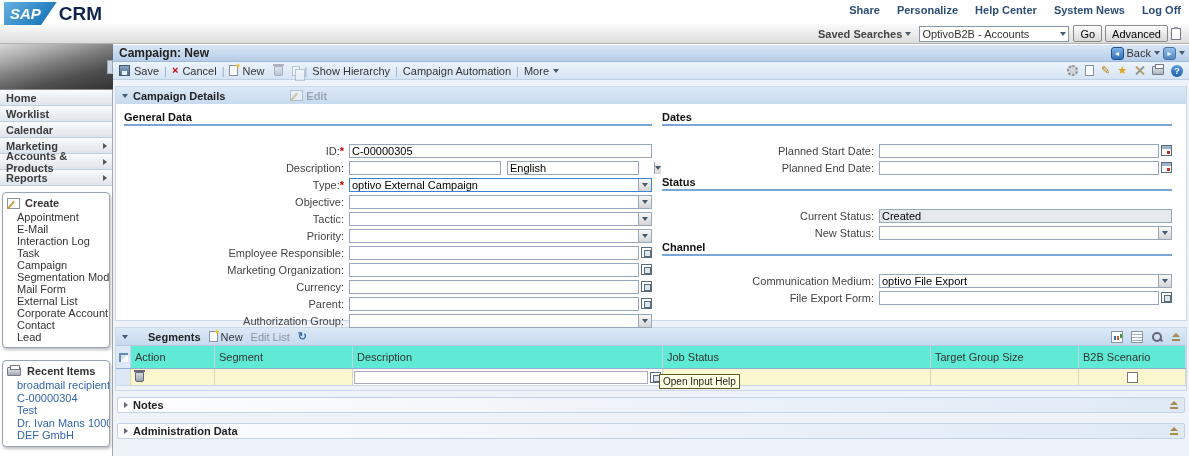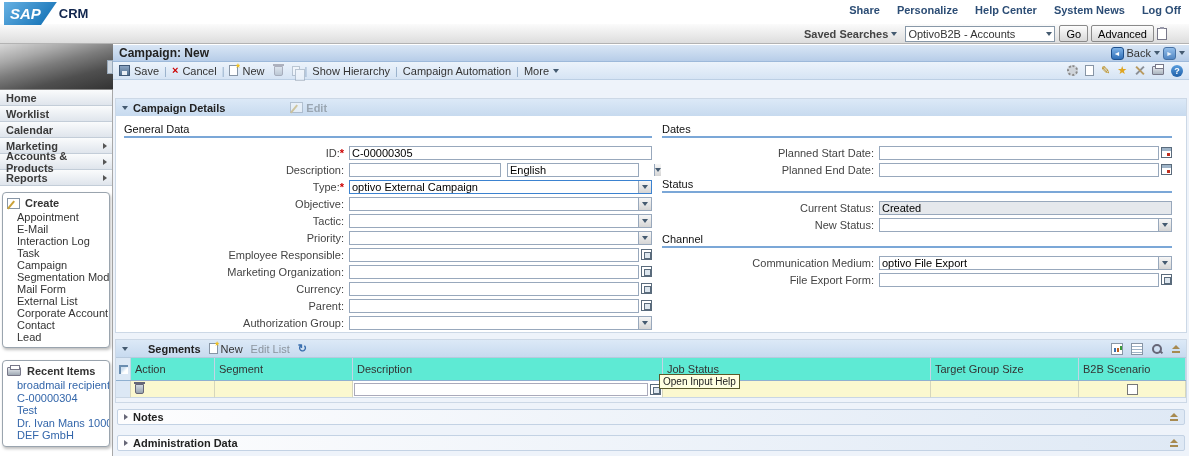--- a/index.html
+++ b/index.html
@@ -6,23 +6,23 @@
   html,body { width:1189px; height:456px; overflow:hidden; }
   body { font-family:"Liberation Sans", sans-serif; font-size:11px; color:#333; background:#fff; }
   #page { position:relative; width:1189px; height:456px; background:#fff; }
 
   
   .topbar { position:absolute; left:0; top:0; width:1189px; height:24px; background:#fff; }
   .top-links { position:absolute; right:8px; top:4px; }
   .top-links a { color:#2c4d75; font-weight:bold; text-decoration:none; margin-left:14px; cursor:pointer; }
   .sap-logo { position:absolute; left:4px; top:2px; z-index:30; display:flex; align-items:center; }
   .sap-badge { display:inline-block; background:linear-gradient(135deg,#66b1e3,#0a6ab0); color:#fff; font-weight:bold; font-style:italic; font-size:15px; padding:3px 16px 3px 6px; clip-path:polygon(0 0,100% 0,70% 100%,0 100%); }
-  .crm-text { font-weight:bold; font-size:13px; color:#10254d; margin-left:2px; }
-
-  .searchbar { position:absolute; left:0; top:24px; width:1189px; height:20px; background:linear-gradient(#fbfbfb,#dddddd); border-bottom:1px solid #b3b3b3; display:flex; justify-content:flex-end; align-items:center; padding-right:22px; }
+  .crm-text { font-weight:bold; font-size:19px; color:#10254d; margin-left:2px; }
+
+  .searchbar { position:absolute; left:0; top:24px; width:1189px; height:20px; background:linear-gradient(#fbfbfb,#dddddd); border-bottom:1px solid #b3b3b3; display:flex; justify-content:flex-end; align-items:center; padding-right:8px; }
   .searchbar .ss-label { font-weight:bold; color:#444; margin-right:8px; display:flex; align-items:center; cursor:pointer; }
   .ss-select { background:#fff; border:1px solid #8898a8; height:16px; width:150px; display:flex; align-items:center; justify-content:space-between; padding:0 2px; margin-right:4px; cursor:pointer; }
   .btn { background:linear-gradient(#fdfdfd,#d8d8d8); border:1px solid #8a8a8a; border-radius:2px; height:17px; font-size:11px; padding:0 6px; margin-right:3px; font-family:"Liberation Sans",sans-serif; cursor:pointer; }
 
   
   .sidebar { position:absolute; left:0; top:44px; width:113px; height:412px; background:#fff; border-right:1px solid #a8a8a8; }
   .side-photo { position:relative; width:113px; height:46px; background:linear-gradient(165deg,#d8d8d8 0%,#a9a9a9 25%,#7c7c7c 45%,#4f4f4f 70%,#333 100%); border-bottom:1px solid #888; }
   .side-handle { position:absolute; right:0; top:16px; width:6px; height:14px; background:#cfd8e2; border:1px solid #9ab; }
   .nav-item { height:16px; display:flex; align-items:center; justify-content:space-between; padding:0 5px 0 6px; font-weight:bold; color:#3a3a3a; background:linear-gradient(#fafbfc,#dfe5ec); border-bottom:1px solid #c3cdd8; cursor:pointer; }
   .tri-right { width:0; height:0; border-top:3px solid transparent; border-bottom:3px solid transparent; border-left:4px solid #555; }
@@ -43,30 +43,30 @@
   .tri-down { width:0; height:0; border-left:3px solid transparent; border-right:3px solid transparent; border-top:4px solid #445a70; display:inline-block; }
 
   .toolbar { height:18px; background:linear-gradient(#ecf3fb,#d6e4f4); border-bottom:1px solid #bccfe4; display:flex; align-items:center; justify-content:space-between; padding:0 6px; }
   .tb-left { display:flex; align-items:center; gap:5px; }
   .tb-btn { display:flex; align-items:center; gap:4px; color:#333; cursor:pointer; white-space:nowrap; }
   .tb-sep { color:#93acc8; }
   .tb-right { display:flex; align-items:center; gap:7px; }
   .dim { opacity:.45; }
   .red { color:#c00; font-weight:bold; }
 
-  .content { padding:18px 2px 0 2px; }
+  .content { padding:6px 2px 0 2px; }
   .panel { background:#fff; border:1px solid #ccd8e6; }
   .section-head { height:17px; background:linear-gradient(#dcе9f7,#c7daef); background:linear-gradient(#dce9f7,#c7daef); display:flex; align-items:center; gap:5px; padding:0 6px; font-weight:bold; color:#222; }
   .edit-btn { margin-left:60px; color:#9aa6b2; font-weight:bold; display:flex; align-items:center; gap:3px; cursor:default; }
 
   
   .form-area { display:flex; padding:7px 8px 0 8px; height:216px; }
   .col-left { width:528px; }
   .col-right { width:510px; margin-left:10px; }
-  .group-title { height:15px; font-weight:normal; color:#111; border-bottom:2px solid #7ba7d7; margin-bottom:6px; }
+  .group-title { height:15px; font-weight:bold; color:#111; border-bottom:2px solid #7ba7d7; margin-bottom:16px; }
   .frow { height:17px; display:flex; align-items:center; }
   .flabel { text-align:right; color:#444; }
   .col-left .flabel { width:220px; }
   .col-right .flabel { width:212px; }
   .fctrl { margin-left:5px; display:flex; align-items:center; flex:1; }
   .pinput { flex:1; height:14px; border:1px solid #98a8bc; font-size:11px; font-family:"Liberation Sans",sans-serif; padding:0 2px; background:#fff; }
   .combo { display:flex; flex:1; height:14px; border:1px solid #98a8bc; background:#fff; }
   .combo input { flex:1; border:0; font-size:11px; font-family:"Liberation Sans",sans-serif; padding:0 2px; outline:none; background:transparent; }
   .dd-btn { width:13px; background:linear-gradient(#f7f7f7,#d5d5d5); border-left:1px solid #98a8bc; display:flex; align-items:center; justify-content:center; cursor:pointer; }
   .combo.focus { border-color:#3b82d0; }

